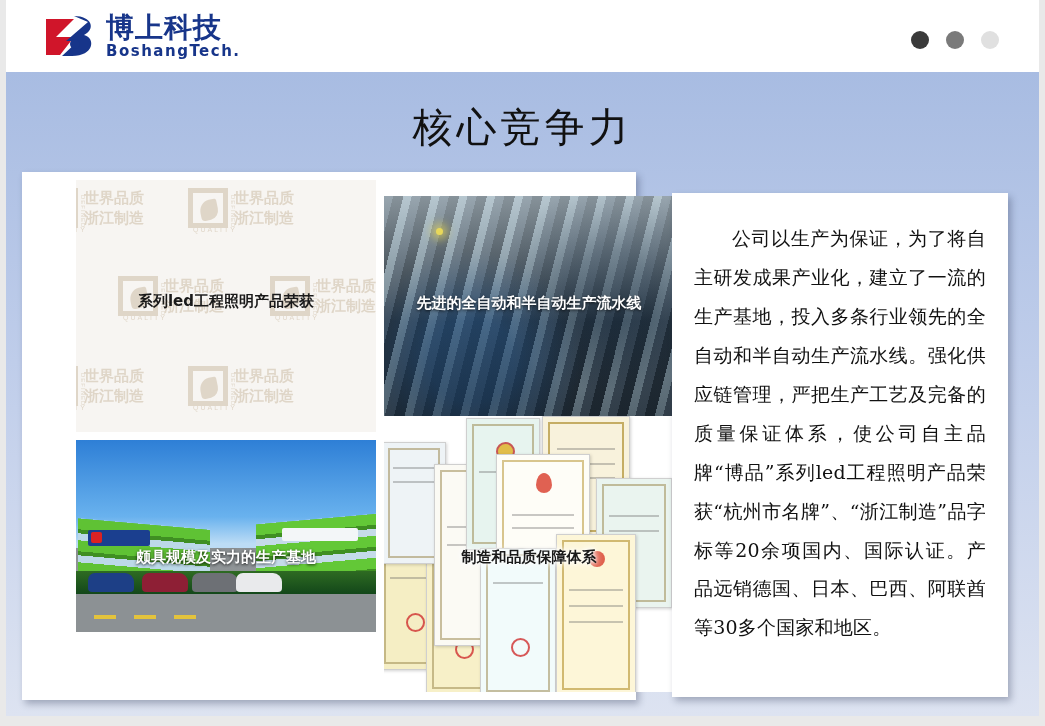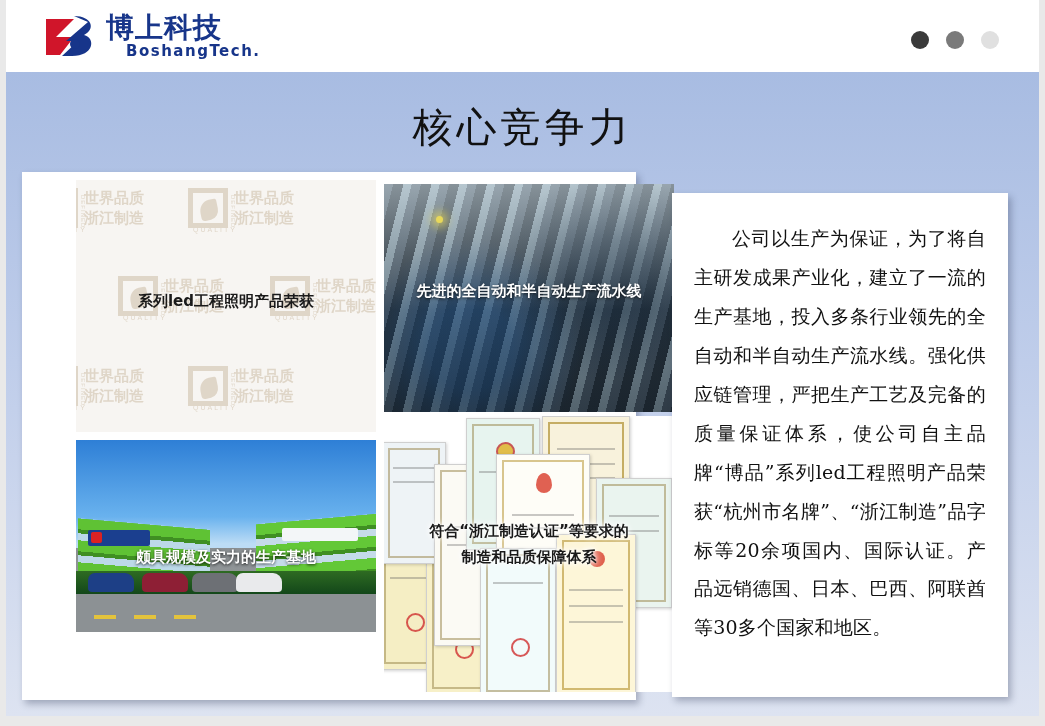--- a/index.html
+++ b/index.html
@@ -19,21 +19,20 @@
   .logo-wrap{position:absolute;left:38px;top:13px;display:flex;align-items:center;gap:8px;}
   .logo-mark{position:relative;width:54px;height:46px;flex:none;}
   .logo-text-col{display:flex;flex-direction:column;line-height:1;}
   .logo-cn{
     font-size:28px;font-weight:bold;color:#17358a;letter-spacing:1px;
     font-family:"DejaVu Sans","Liberation Sans",sans-serif;
   }
   .logo-en{
     font-size:15px;font-weight:bold;color:#17358a;letter-spacing:1.5px;margin-top:2px;
     font-family:"DejaVu Sans","Liberation Sans",sans-serif;
-    margin-left:20px;
   }
 
   .dots{position:absolute;right:40px;top:31px;display:flex;gap:17px;align-items:center;}
   .dot{width:18px;height:18px;border-radius:50%;}
 
   
   .slide{
     position:absolute;left:6px;top:72px;width:1033px;height:644px;
     background:linear-gradient(180deg,#a8bce2 0%,#bfcdea 45%,#dde3f1 100%);
   }
@@ -73,21 +72,21 @@
     writing-mode:vertical-rl;font-family:"Liberation Sans",sans-serif;
   }
   .wm .qb{position:absolute;left:0;bottom:-10px;font-size:7px;letter-spacing:2px;color:#cdbda6;}
   .wm .cn{
     font-family:"DejaVu Sans","Liberation Sans",sans-serif;
     font-size:15px;font-weight:bold;color:#cdbda6;line-height:1.35;
   }
   .t1 .cap{top:112px;color:#1a1a1a;font-size:15px;}
 
   
-  .t2{left:308px;top:4px;width:290px;height:228px;
+  .t2{left:308px;top:16px;width:290px;height:228px;
       background:
         radial-gradient(circle at 30% 72%, rgba(35,90,150,.55) 0 16%, transparent 42%),
         radial-gradient(circle at 78% 40%, rgba(20,40,60,.5) 0 14%, transparent 40%),
         repeating-linear-gradient(104deg, #4c5a66 0 9px, #263038 9px 19px, #8fa3ad 19px 27px),
         linear-gradient(160deg,#c3d2da 0%,#7d9099 38%,#2b3a45 100%);
       filter:blur(.2px);}
   .t2 .glow{position:absolute;left:18%;top:14%;width:7px;height:7px;border-radius:50%;
       background:#e8d85a;box-shadow:0 0 9px 5px rgba(232,216,90,.6);}
   .t2 .haze{position:absolute;inset:0;
       background:linear-gradient(180deg,rgba(215,228,235,.55),rgba(30,45,60,.25) 55%,rgba(12,22,32,.45));}
@@ -296,21 +295,20 @@
               <span class="seal"></span>
               <span class="ln" style="top:22%"></span>
             </span>
           <span class="cert" style="left:172px;top:118px;width:78px;height:160px;background:#fdf6d8;">
               <span class="inner" style="border-color:rgba(190,160,70,.7)"></span>
               <span class="seal" style="top:10%;background:#d83a28;border:none;width:16px;height:16px"></span>
               <span class="ln" style="top:34%"></span>
               <span class="ln" style="top:44%"></span>
               <span class="ln" style="top:54%"></span>
             </span>
-          <div class="cap">符合“浙江制造认证”等要求的</div>
           <div class="cap" style="top:132px;">制造和品质保障体系</div>
         </div>
 
       </div>
     </div>
 
     <div class="text-card">
       <p>公司以生产为保证，为了将自主研发成果产业化，建立了一流的生产基地，投入多条行业领先的全自动和半自动生产流水线。强化供应链管理，严把生产工艺及完备的质量保证体系，使公司自主品牌“博品”系列led工程照明产品荣获“杭州市名牌”、“浙江制造”品字标等20余项国内、国际认证。产品远销德国、日本、巴西、阿联酋等30多个国家和地区。</p>
     </div>
 

